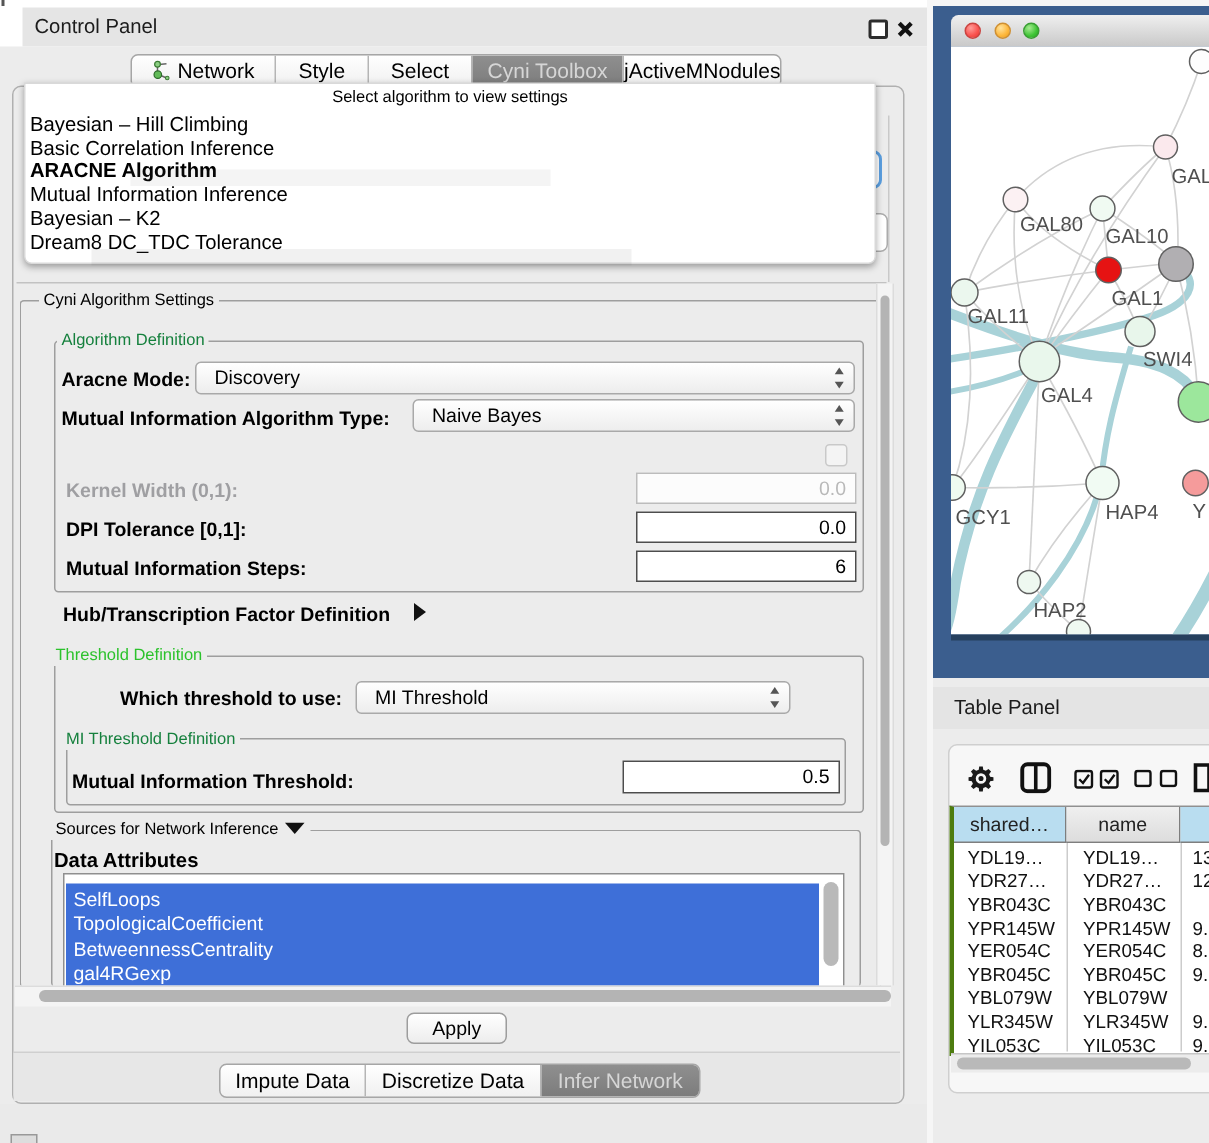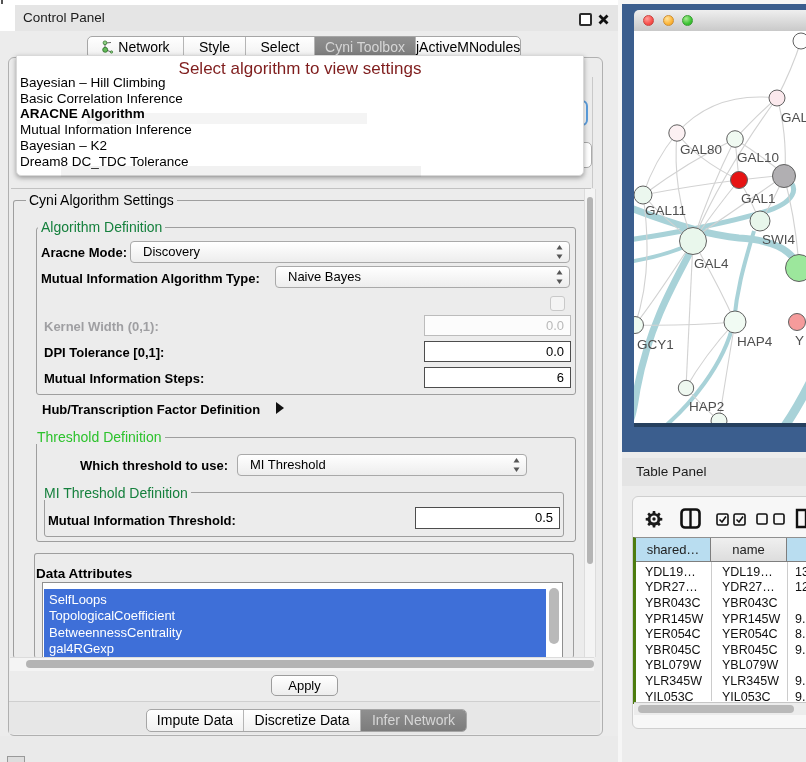--- a/index.html
+++ b/index.html
@@ -13,33 +13,33 @@
 .closebtn{position:absolute;left:595px;top:6px;width:16px;height:26px;text-align:center;}
 
 .tabstrip{position:absolute;display:flex;height:21px;border:1px solid #a6a6a6;border-radius:5px;overflow:hidden;background:linear-gradient(#ffffff,#f0f0f0);}
 .tabstrip .tab{height:21px;line-height:21px;text-align:center;font-size:14px;color:#000;border-right:1px solid #b5b5b5;box-sizing:border-box;}
 .tabstrip .tab:last-child{border-right:none;}
 .tabstrip .sel{background:linear-gradient(#8f8f8f,#7c7c7c);color:#d6d6d6;}
 
 #tpb{position:absolute;left:8px;top:57px;width:593px;height:677px;border:1px solid #b0b0b0;border-radius:6px;background:#ececec;}
 
 .fs{position:absolute;border:1px solid #9e9e9e;border-radius:3px;}
-.fslab{position:absolute;background:#ececec;padding:0 3px;font-size:14px;color:#000;white-space:nowrap;line-height:14px;}
+.fslab{position:absolute;background:#ececec;padding:0 3px;font-size:11px;color:#000;white-space:nowrap;line-height:14px;}
 .blue{color:#15803d;}
 .green{color:#2cc22c;}
 .lab{position:absolute;font-size:13px;font-weight:bold;color:#000;white-space:nowrap;}
 .dis{color:#9f9fa2;}
 .combo{position:absolute;height:20px;border:1px solid #a9a9a9;border-radius:4px;background:linear-gradient(#ffffff,#ededed);font-size:13px;color:#000;line-height:20px;}
 .combo .cv{padding-left:12px;}
 .combo .arr{position:absolute;right:5px;top:0;width:9px;height:20px;}
 .field{position:absolute;background:#fff;border:1px solid #4d4d4d;font-size:13px;color:#000;text-align:right;line-height:19px;padding-right:6px;box-sizing:border-box;}
 .fielddis{position:absolute;background:#fcfcfc;border:1px solid #bcbcbc;font-size:13px;color:#b9b9b9;text-align:right;line-height:19px;padding-right:6px;box-sizing:border-box;}
 
 #popup{position:absolute;left:16px;top:55px;width:566px;height:119px;background:#fff;border-radius:0 0 5px 5px;box-shadow:0 2px 5px rgba(0,0,0,.35);border:1px solid #d9d9d9;}
-#popup .hd{position:absolute;left:0;top:3px;width:100%;text-align:center;font-size:17px;color:#7f1d1d;}
+#popup .hd{position:absolute;left:0;top:3px;width:100%;text-align:center;font-size:11px;color:#000000;}
 #popup .it{position:absolute;left:3px;font-size:13.5px;color:#000;white-space:nowrap;}
 
 #dalist{position:absolute;left:42px;top:582px;width:519px;height:75px;border:1px solid #8f8f8f;background:#fff;overflow:hidden;}
 #dalist .bluebg{position:absolute;left:1px;top:6px;width:502px;height:69px;background:#3e6fd8;}
 #dalist .row{position:absolute;left:6px;color:#fff;font-size:13px;line-height:16px;white-space:nowrap;}
 #dalist .vthumb{position:absolute;left:506px;top:5px;width:10px;height:56px;background:#b9b9b9;border-radius:5px;}
 
 #vsb{position:absolute;left:584px;top:189px;width:10px;height:468px;background:#f4f4f4;border-left:1px solid #dcdcdc;border-right:1px solid #dcdcdc;}
 #vsb .th{position:absolute;left:2px;top:8px;width:6px;height:367px;background:#b4b4b4;border-radius:3px;}
 #hsb{position:absolute;left:10px;top:657px;width:584px;height:13px;background:#f4f4f4;border-top:1px solid #dcdcdc;}
@@ -130,20 +130,23 @@
  <div class="combo" style="left:237px;top:454px;width:288px;"><span class="cv">MI Threshold</span><svg class="arr" viewBox="0 0 9 20">
           <path d="M4.5 3 L7.5 7.5 L1.5 7.5 Z" fill="#555"></path>
           <path d="M4.5 17 L7.5 12.5 L1.5 12.5 Z" fill="#555"></path>
         </svg></div>
  <div class="fs" style="left:44px;top:492px;width:518px;height:43px;"></div>
  <div class="fslab blue" style="left:41px;top:486px;">MI Threshold Definition</div>
  <div class="lab" style="left:48px;top:513px;">Mutual Information Threshold:</div>
  <div class="field" style="left:415px;top:507px;width:145px;height:22px;padding-left:15px;">0.5</div>
 
  <div class="fs" style="left:34px;top:553px;width:538px;height:104px;border-bottom:none;"></div>
+ <div class="fslab" style="left:34px;top:546px;">Sources for Network Inference <svg width="15" height="10" viewBox="0 0 15 10" style="vertical-align:-1px">
+          <path d="M1 1.5 L14 1.5 L7.5 9 Z" fill="#111"></path>
+        </svg></div>
  <div class="lab" style="left:36px;top:566px;font-size:13.5px;">Data Attributes</div>
  <div id="dalist">
    <div class="bluebg"></div>
    <div class="row" style="top:9px;">SelfLoops</div>
    <div class="row" style="top:25px;">TopologicalCoefficient</div>
    <div class="row" style="top:42px;">BetweennessCentrality</div>
    <div class="row" style="top:58px;">gal4RGexp</div>
    <div class="vthumb"></div>
  </div>
  <div id="vsb">

